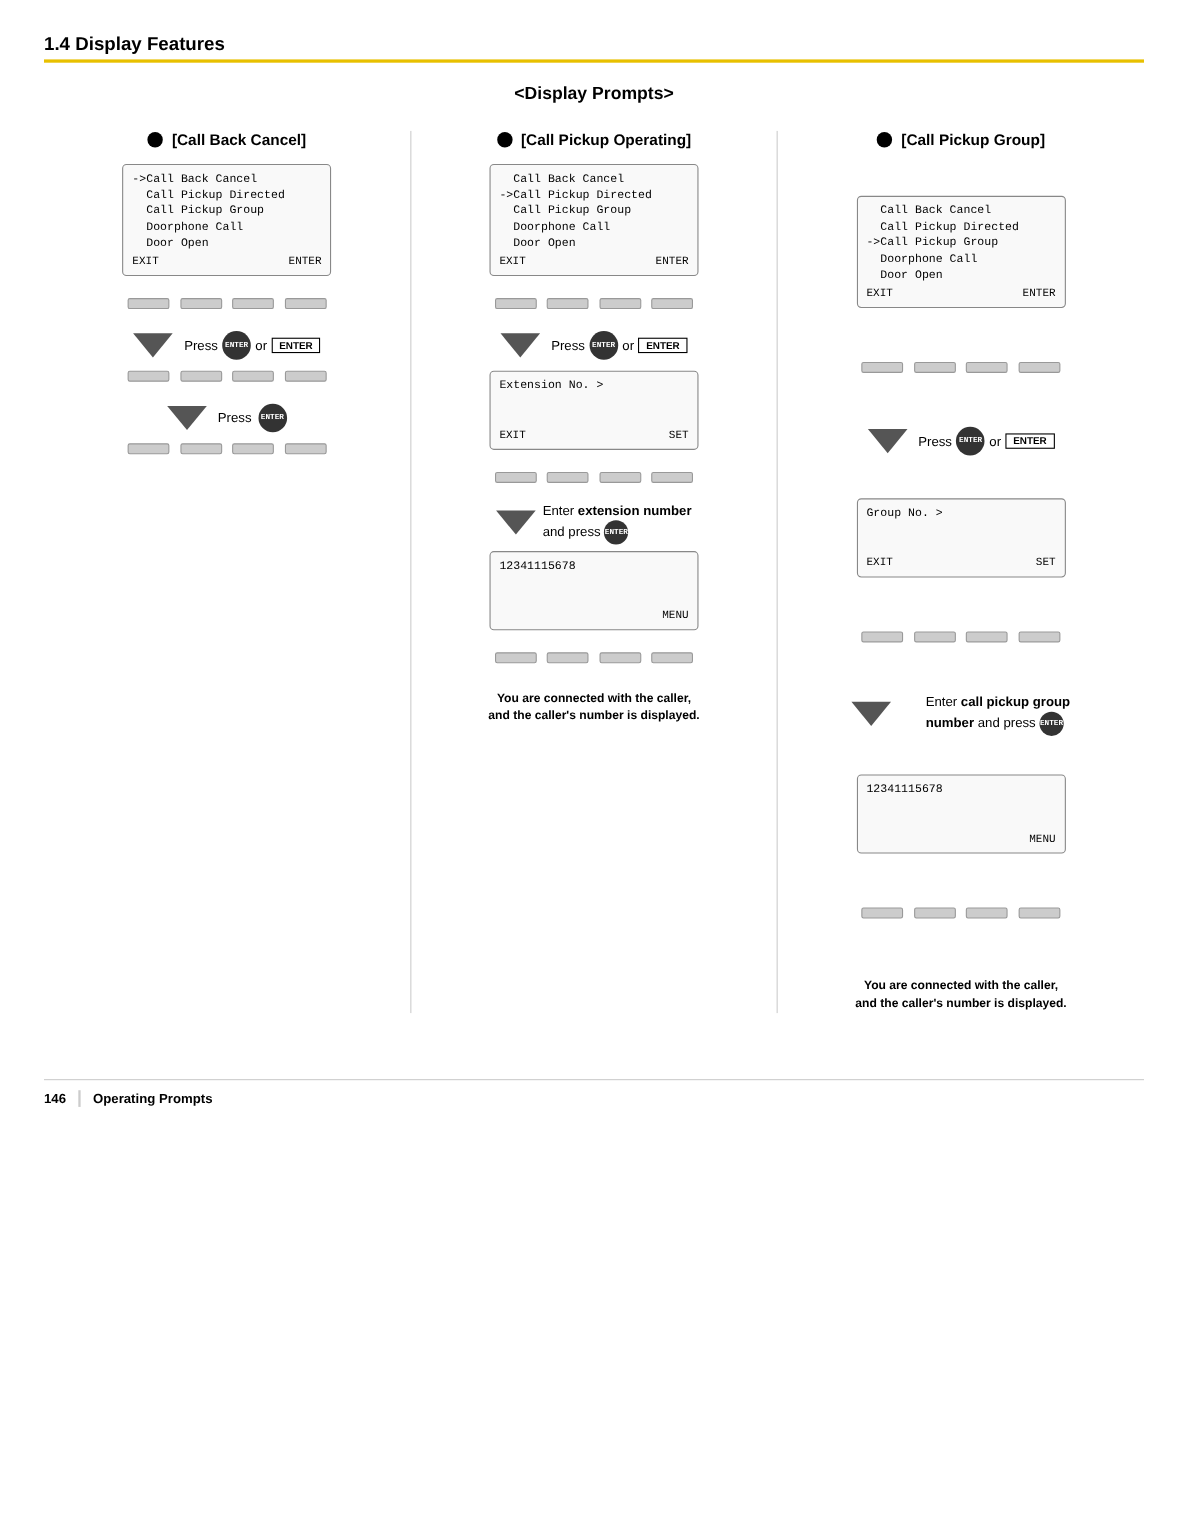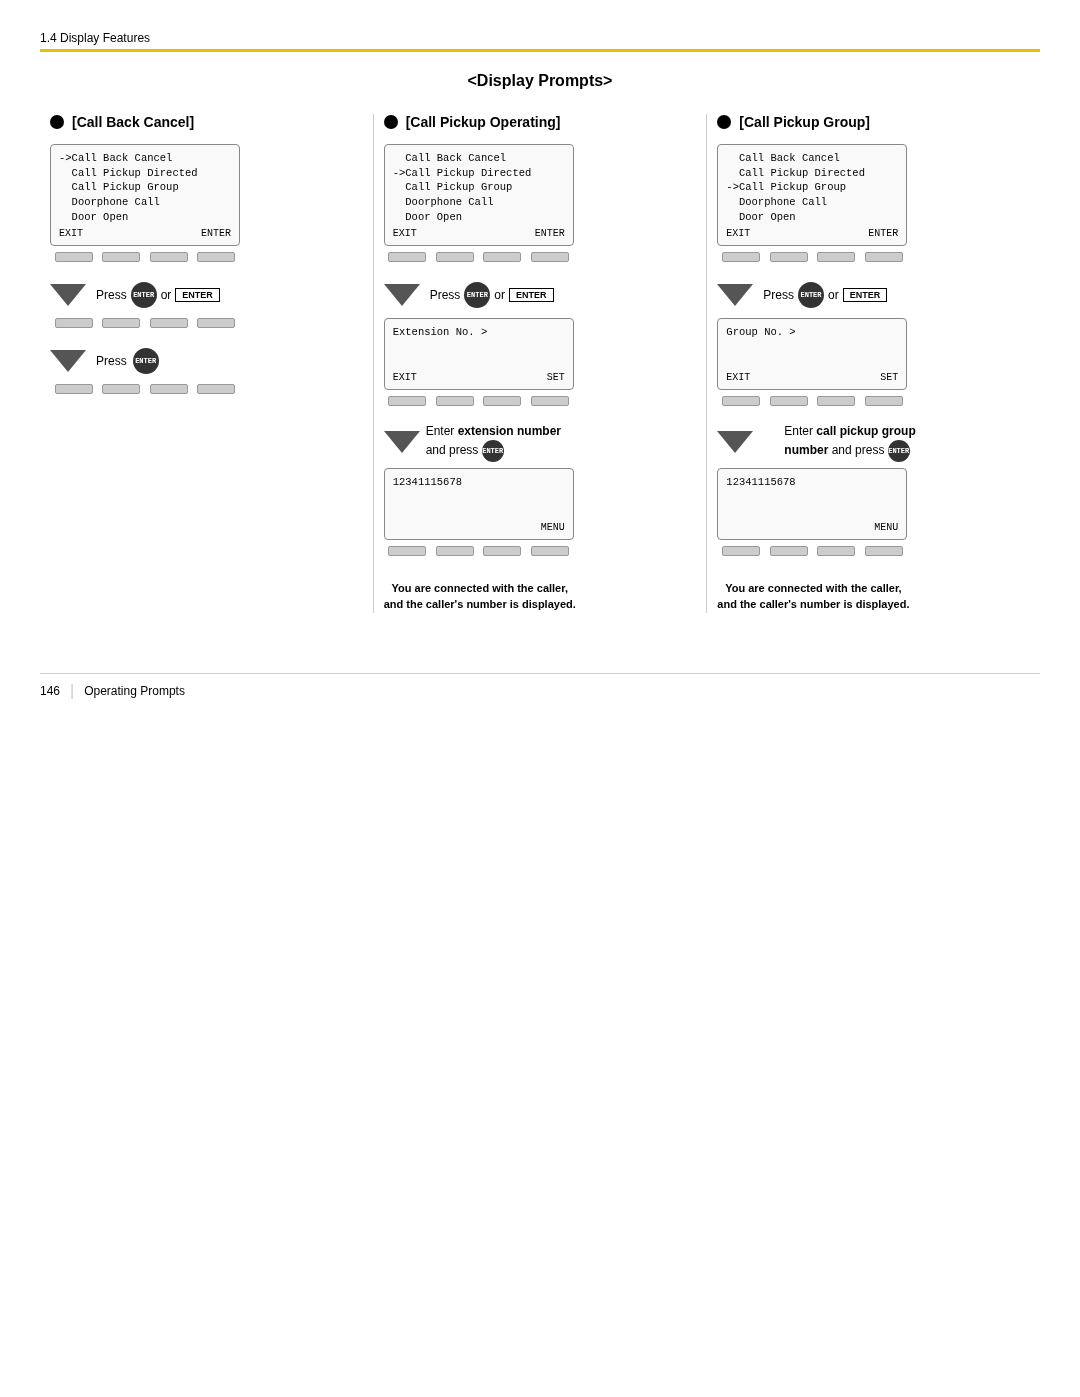--- a/index.html
+++ b/index.html
@@ -13,48 +13,49 @@
       font-size: 13px;
     }
 
     .page-header {
       border-bottom: 3px solid #e8c000;
       margin-bottom: 20px;
       padding-bottom: 4px;
     }
 
     .page-header-title {
-      font-weight: normal;
-      font-size: 12px;
+      font-weight: bold;
+      font-size: 17px;
     }
 
     .section-title {
       text-align: center;
       font-weight: bold;
       font-size: 16px;
       margin-bottom: 24px;
     }
 
     .columns {
       display: flex;
       gap: 0;
       width: 100%;
     }
 
     .column {
       flex: 1;
       display: flex;
       flex-direction: column;
-      align-items: flex-start;
+      align-items: center;
       padding: 0 10px;
       border-right: 1px solid #ccc;
     }
 
     .column:last-child {
       border-right: none;
+      gap: 29px;
     }
 
     .col-title {
       display: flex;
       align-items: center;
       gap: 8px;
       font-weight: bold;
       font-size: 14px;
       margin-bottom: 14px;
     }
@@ -71,21 +72,21 @@
     
     .screen-box {
       width: 190px;
       border: 1.5px solid #888;
       border-radius: 4px;
       background: #f9f9f9;
       padding: 6px 8px;
       font-family: 'Courier New', monospace;
       font-size: 10.5px;
       position: relative;
-      margin-bottom: 6px;
+      margin-bottom: 20px;
     }
 
     .screen-box .menu-line {
       display: flex;
       justify-content: space-between;
       margin-top: 4px;
       font-size: 10px;
     }
 
     .soft-key-row {
@@ -165,20 +166,21 @@
       font-weight: bold;
     }
 
     .page-footer {
       display: flex;
       align-items: center;
       gap: 10px;
       margin-top: 60px;
       padding-top: 8px;
       border-top: 1px solid #ccc;
+      font-weight: bold;
     }
 
     .page-num {
       font-size: 12px;
     }
 
     .page-footer-label {
       font-size: 12px;
     }
   </style>

